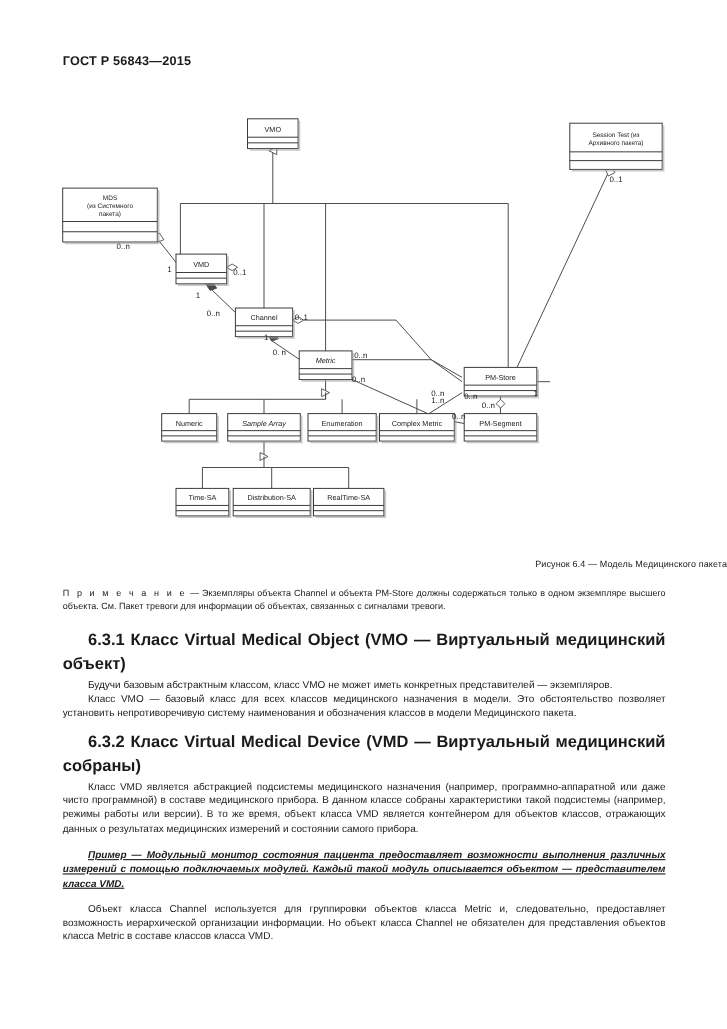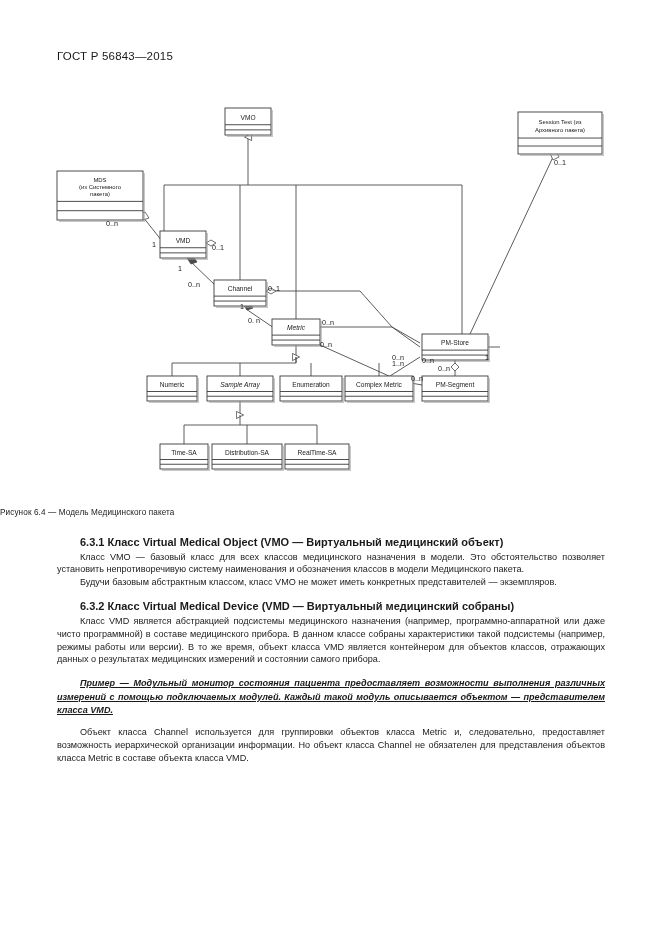--- a/index.html
+++ b/index.html
@@ -7,43 +7,43 @@
     width:661px;height:935px;background:#ffffff;
     font-family:"Liberation Sans", sans-serif;
     color:#1a1a1a;-webkit-font-smoothing:antialiased;
     position:relative;overflow:hidden;
   }
   .page{position:absolute;inset:0;}
 
   
   .doc-header{
     position:absolute;left:57px;top:50px;
-    font-size:11.5px;font-weight:normal;letter-spacing:.2px;
+    font-size:11.5px;font-weight:bold;letter-spacing:.2px;
     white-space:nowrap;
   }
 
   
   .figure{position:absolute;left:0;top:95px;width:661px;height:400px;}
   .figure svg{display:block;}
 
   .caption{
-    position:absolute;left:0;top:508px;width:661px;text-align:left;
+    position:absolute;left:0;top:508px;width:661px;text-align:right;
     font-size:8.2px;letter-spacing:.1px;
   }
 
   
   .body{
     position:absolute;left:57px;top:534px;width:548px;
     font-size:9.1px;line-height:1.42;text-align:justify;
   }
   .note{font-size:8.2px;line-height:1.45;text-align:justify;margin:0 0 13px 0;}
   .note .lbl{letter-spacing:2.1px;}
   .p{margin:0;text-indent:23px;text-align:justify;}
   h3.sec{
-    font-size:11px;font-weight:bold;margin:0;text-indent:23px;
+    font-size:15px;font-weight:bold;margin:0;text-indent:23px;
     line-height:1.5;
   }
   .example{
     margin:11px 0 0 0;font-style:italic;font-weight:bold;
     font-size:9.1px;line-height:1.45;text-indent:23px;text-align:justify;text-decoration:underline;
   }
   .sec-spacer{height:9px;}
 </style>
 </head>
 <body>
@@ -238,27 +238,30 @@
           <text x="438" y="276" font-family="&quot;Liberation Sans&quot;, sans-serif" font-size="7.2" fill="#1a1a1a">0..n</text>
           <text x="392" y="271" font-family="&quot;Liberation Sans&quot;, sans-serif" font-size="7.2" fill="#1a1a1a">1..n</text>
           <text x="554" y="70" font-family="&quot;Liberation Sans&quot;, sans-serif" font-size="7.2" fill="#1a1a1a">0..1</text>
         </g>
     </svg>
   </div>
 
   <div class="caption">Рисунок 6.4 — Модель Медицинского пакета</div>
 
   <div class="body">
+    <p class="note">
+      <span class="lbl">П р и м е ч а н и е</span><span> — Экземпляры объекта Channel и объекта PM-Store должны содержаться только в одном экземпляре высшего объекта. См. Пакет тревоги для информации об объектах, связанных с сигналами тревоги.</span>
+    </p>
     <div>
         <h3 class="sec">6.3.1 Класс Virtual Medical Object (VMO — Виртуальный медицинский объект)</h3>
+        <p class="p">Будучи базовым абстрактным классом, класс VMO не может иметь конкретных представителей — экземпляров.</p>
         <p class="p">Класс VMO — базовый класс для всех классов медицинского назначения в модели. Это обстоятельство позволяет установить непротиворечивую систему наименования и обозначения классов в модели Медицинского пакета.</p>
-        <p class="p">Будучи базовым абстрактным классом, класс VMO не может иметь конкретных представителей — экземпляров.</p>
         <div class="sec-spacer"></div>
         <h3 class="sec">6.3.2 Класс Virtual Medical Device (VMD — Виртуальный медицинский собраны)</h3>
         <p class="p">Класс VMD является абстракцией подсистемы медицинского назначения (например, программно-аппаратной или даже чисто программной) в составе медицинского прибора. В данном классе собраны характеристики такой подсистемы (например, режимы работы или версии). В то же время, объект класса VMD является контейнером для объектов классов, отражающих данных о результатах медицинских измерений и состоянии самого прибора.</p>
         <p class="example">Пример — Модульный монитор состояния пациента предоставляет возможности выполнения различных измерений с помощью подключаемых модулей. Каждый такой модуль описывается объектом — представителем класса VMD.</p>
         <div class="sec-spacer"></div>
-        <p class="p">Объект класса Channel используется для группировки объектов класса Metric и, следовательно, предоставляет возможность иерархической организации информации. Но объект класса Channel не обязателен для представления объектов класса Metric в составе объекта класса VMD.</p>
+        <p class="p">Объект класса Channel используется для группировки объектов класса Metric и, следовательно, предоставляет возможность иерархической организации информации. Но объект класса Channel не обязателен для представления объектов класса Metric в составе классов класса VMD.</p>
       </div>
 
   </div>
 
 </div>
 
 </body></html>

